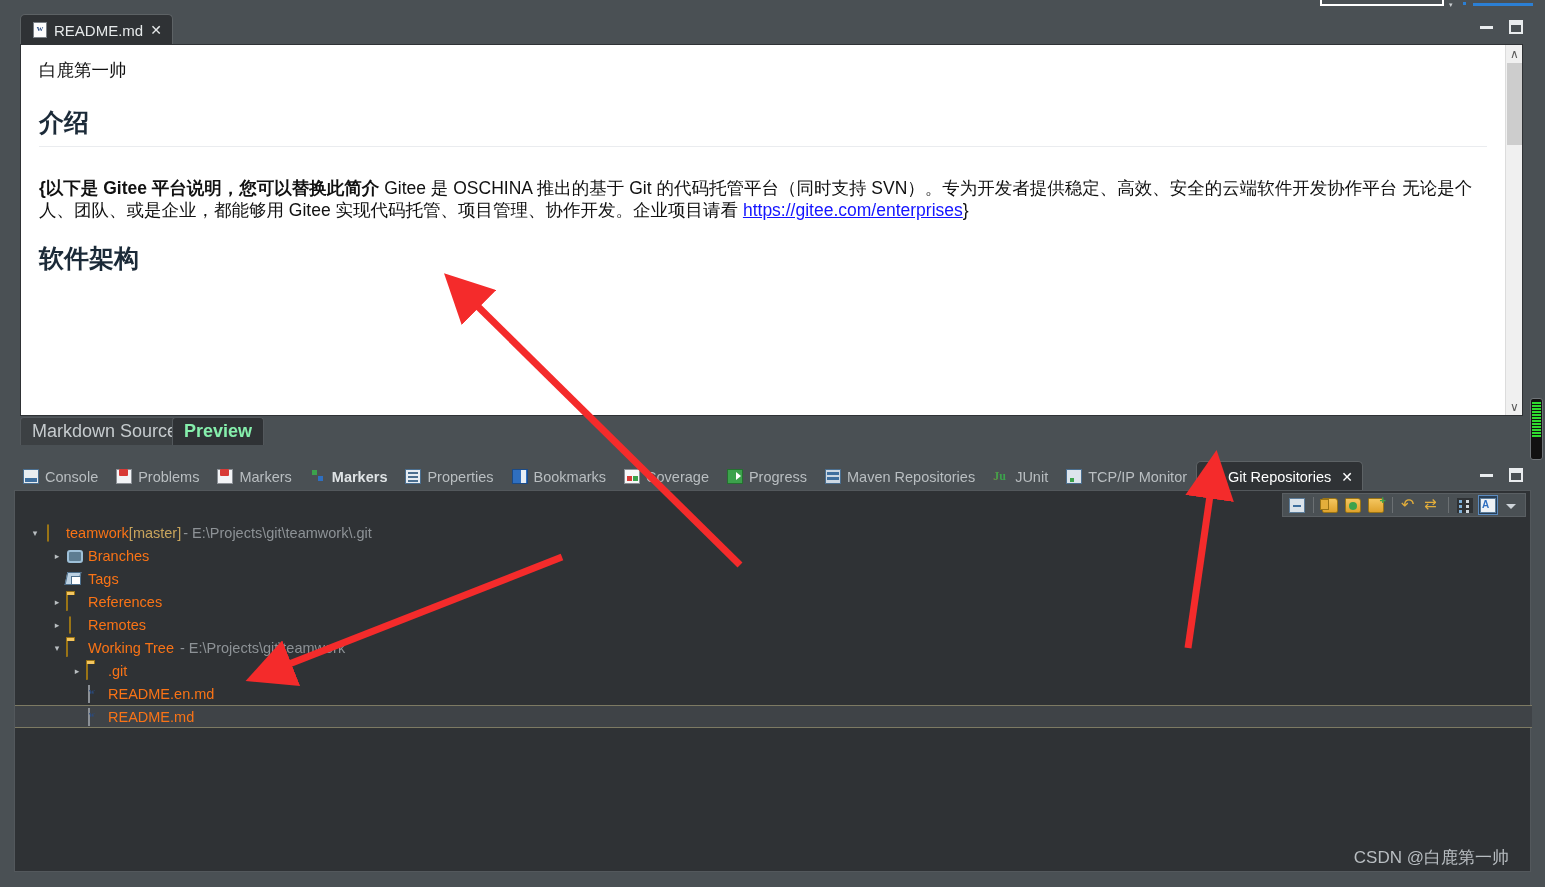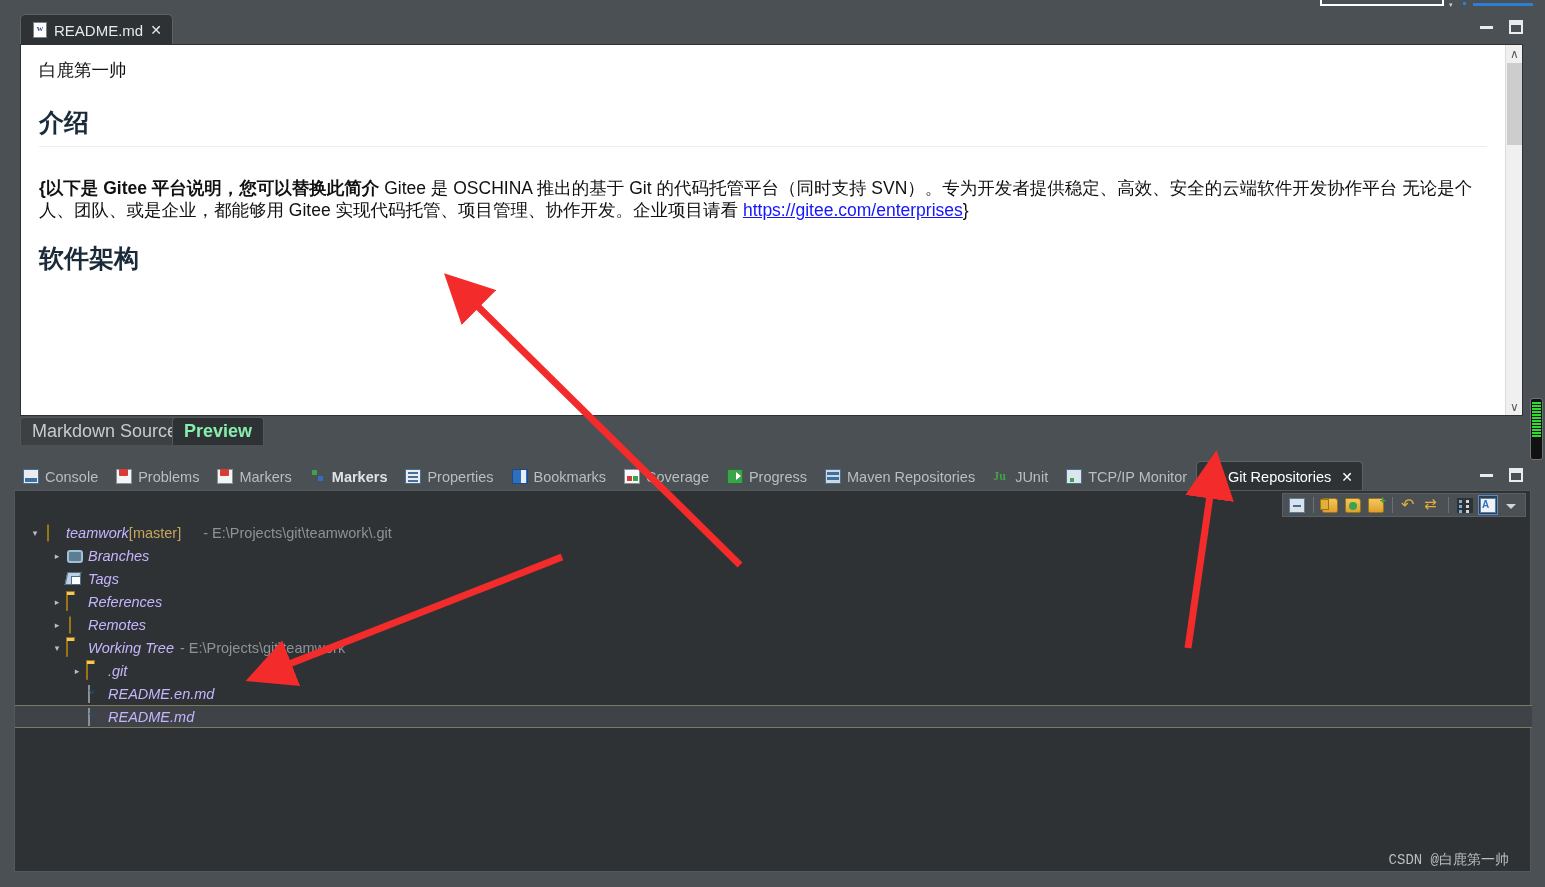--- a/index.html
+++ b/index.html
@@ -115,21 +115,21 @@
   .tb-btn { width:20px; height:20px; position:relative; cursor:pointer; display:flex; align-items:center; justify-content:center; }
   .tb-btn.sel { background:#2a3f55; border:1px solid #5b8bc0; }
   .tb-sep { width:1px; height:16px; background:#6b7073; margin:0 3px; }
 
   
   .tree { position:absolute; left:0; top:30px; width:1517px; }
   .trow { position:relative; height:23px; display:flex; align-items:center; font-size:14.5px; color:#d6dadd; white-space:nowrap; }
   .trow.selected { background:#3f4347; border-top:1px solid #7d7a63; border-bottom:1px solid #7d7a63; }
   .twist { width:12px; height:12px; margin-right:3px; color:#b9bec1; font-size:9px;
      display:flex; align-items:center; justify-content:center; cursor:pointer; flex:0 0 auto; }
-  .tlabel { color:#c4b5fd;font-style:italic; }
+  .tlabel { color:#f97316; }
   .tbranch { color:#c8a45c; }
   .tpath { color:#8d9296; }
   .ticon { width:16px; height:16px; margin-right:6px; flex:0 0 auto; position:relative; }
 
   
   .ic-repo { width:9px; height:14px; background:linear-gradient(#f6cf62,#d69c22); border:1px solid #9a7415; border-radius:2px; margin:1px 3px 0 3px; }
   .ic-folder { width:15px; height:12px; background:linear-gradient(#f4c660,#dfa22c); border:1px solid #9a7415; border-radius:1px 3px 2px 2px; margin-top:2px; position:relative; }
   .ic-folder::before { content:""; position:absolute; left:-1px; top:-3px; width:7px; height:3px;
      background:#f4c660; border:1px solid #9a7415; border-bottom:none; border-radius:1px 1px 0 0; }
   .ic-branches { width:15px; height:14px; position:relative; }
@@ -190,21 +190,21 @@
   .tbi-push::after { content:"\21C4"; position:absolute; left:0; top:-3px; font-size:15px; color:#e3ae3b; }
   .tbi-link { background:#2f3235; }
   .tbi-link::after { content:""; position:absolute; left:2px; top:2px; width:3px; height:3px; background:#7fb0d8;
      box-shadow:0 5px 0 #7fb0d8, 0 10px 0 #7fb0d8, 7px 0 0 #d0d8de, 7px 5px 0 #d0d8de, 7px 10px 0 #d0d8de; }
   .tbi-filter { background:#eef2f6; border:1px solid #5c7d9b; }
   .tbi-filter::after { content:"A"; position:absolute; left:1px; top:0px; font-size:10px; font-weight:bold; color:#2f6fc0; }
   .tbi-menu::after { content:""; position:absolute; left:3px; top:6px; width:0; height:0;
      border-left:5px solid transparent; border-right:5px solid transparent; border-top:5px solid #cfd5da; }
 
   
-  .watermark { position:absolute; right:36px; bottom:18px; color:#b8bdc1; font-size:14px;font-family:Liberation Mono, monospace; }
+  .watermark { position:absolute; right:36px; bottom:18px; color:#b8bdc1; font-size:17px; }
 
   
   .arrows { position:absolute; left:0; top:0; width:1545px; height:887px; pointer-events:none; }
 </style>
 </head>
 <body>
 
 <div id="root">
 
   <div class="topstrip">
@@ -358,21 +358,21 @@
           </div>
       </div>
 
       <div class="tree">
 
         <div class="trow" style="padding-left:14px">
           <span class="twist">▾</span>
           <span class="ticon"><span class="ic-repo"></span></span>
           <span class="tlabel">teamwork</span>
           <span class="tbranch" style="margin-left:0">[master]</span>
-          <span class="tpath" style="margin-left:22px">- E:\Projects\git\teamwork\.git</span>
+          <span class="tpath" style="margin-left:2px">- E:\Projects\git\teamwork\.git</span>
         </div>
 
         <div class="trow" style="padding-left:36px">
           <span class="twist">▸</span>
           <span class="ticon"><span class="ic-branches"></span></span>
           <span class="tlabel">Branches</span>
         </div>
 
         <div class="trow" style="padding-left:36px">
           <span class="twist"></span>

